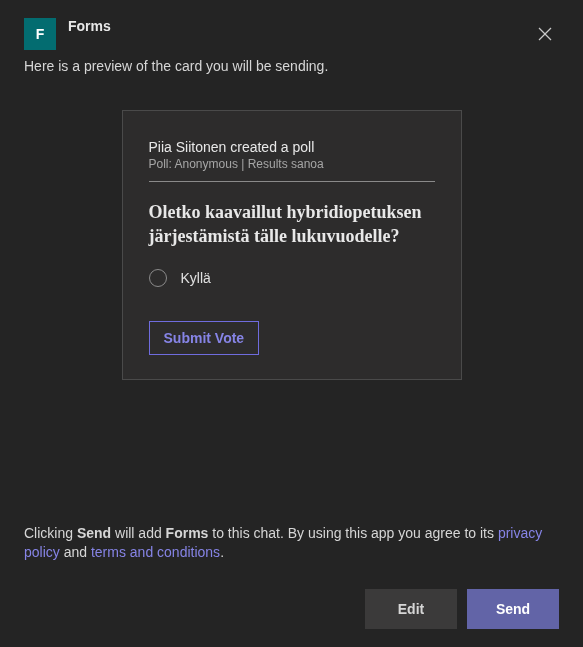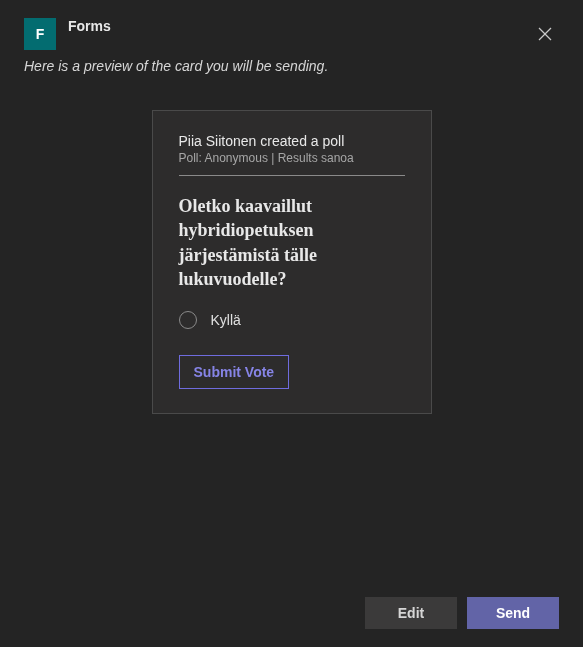--- a/index.html
+++ b/index.html
@@ -49,32 +49,31 @@
     justify-content: center;
     cursor: pointer;
     color: #c8c8c8;
     margin-top: 2px;
   }
   .close-btn svg { width: 14px; height: 14px; }
   .preview-line {
     padding: 8px 24px 0 24px;
     font-size: 14px;
     color: #d6d6d6;
-    font-style: italic;
   }
   .card-wrap {
     display: flex;
     justify-content: center;
     margin-top: 36px;
   }
   .card {
-    width: 280px;
+    width: 340px;
     background: #2d2c2c;
     border: 1px solid #4a4a4a;
-    padding: 22px 26px 24px 26px;
+    padding: 28px 26px 24px 26px;
   }
   .card .creator {
     font-size: 14px;
     color: #e8e8e8;
   }
   .card .meta {
     font-size: 12px;
     color: #a6a6a6;
     margin-top: 2px;
   }
@@ -112,21 +111,21 @@
   }
   .submit-btn {
     display: inline-block;
     border: 1px solid #6f6cde;
     color: #8684e6;
     font-size: 14px;
     font-weight: 600;
     padding: 8px 14px;
     background: transparent;
     cursor: pointer;
-    margin-top: 8px;
+    margin-top: 16px;
   }
   .footer {
     position: absolute;
     left: 0; right: 0; bottom: 0;
     padding: 0 24px 18px 24px;
   }
   .consent {
     font-size: 14px;
     color: #d6d6d6;
     line-height: 1.4;
@@ -138,21 +137,21 @@
     cursor: pointer;
   }
   .footer-btns {
     display: flex;
     justify-content: flex-end;
     gap: 10px;
     margin-top: 26px;
   }
   .btn {
     min-width: 92px;
-    height: 32px;
+    height: 40px;
     border: none;
     font-size: 14px;
     font-weight: 600;
     cursor: pointer;
     display: flex;
     align-items: center;
     justify-content: center;
   }
   .btn-secondary {
     background: #3b3a3a;
@@ -193,17 +192,20 @@
     <div class="option">
       <div class="radio"></div>
       <div class="option-label">Kyllä</div>
     </div>
 
     <button class="submit-btn">Submit Vote</button>
   </div>
 </div>
 
 <div class="footer">
+  <div class="consent">
+    <span>Clicking </span><b>Send</b><span> will add </span><b>Forms</b><span> to this chat. By using this app you agree to its </span><a>privacy policy</a><span> and </span><a>terms and conditions</a><span>.</span>
+  </div>
   <div class="footer-btns">
     <button class="btn btn-secondary">Edit</button>
     <button class="btn btn-primary">Send</button>
   </div>
 </div>
 
 </body></html>

